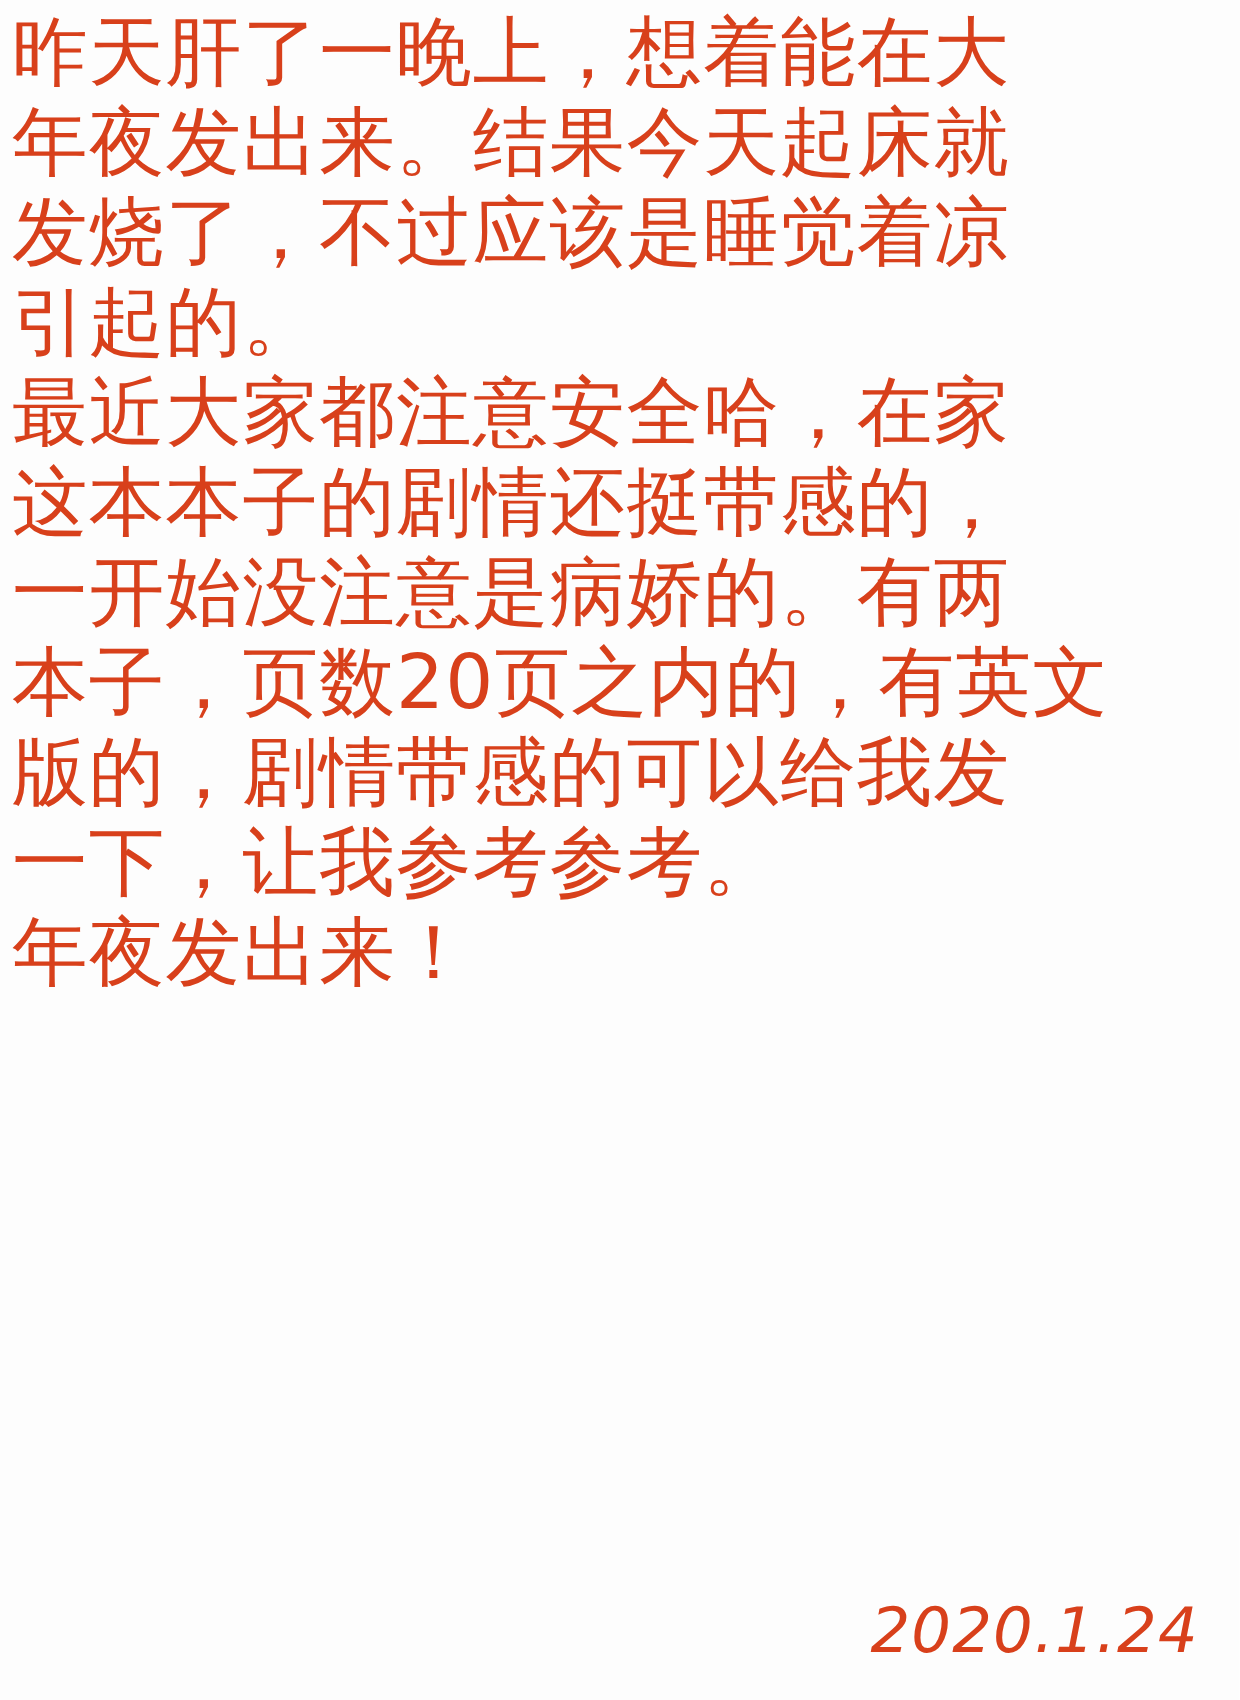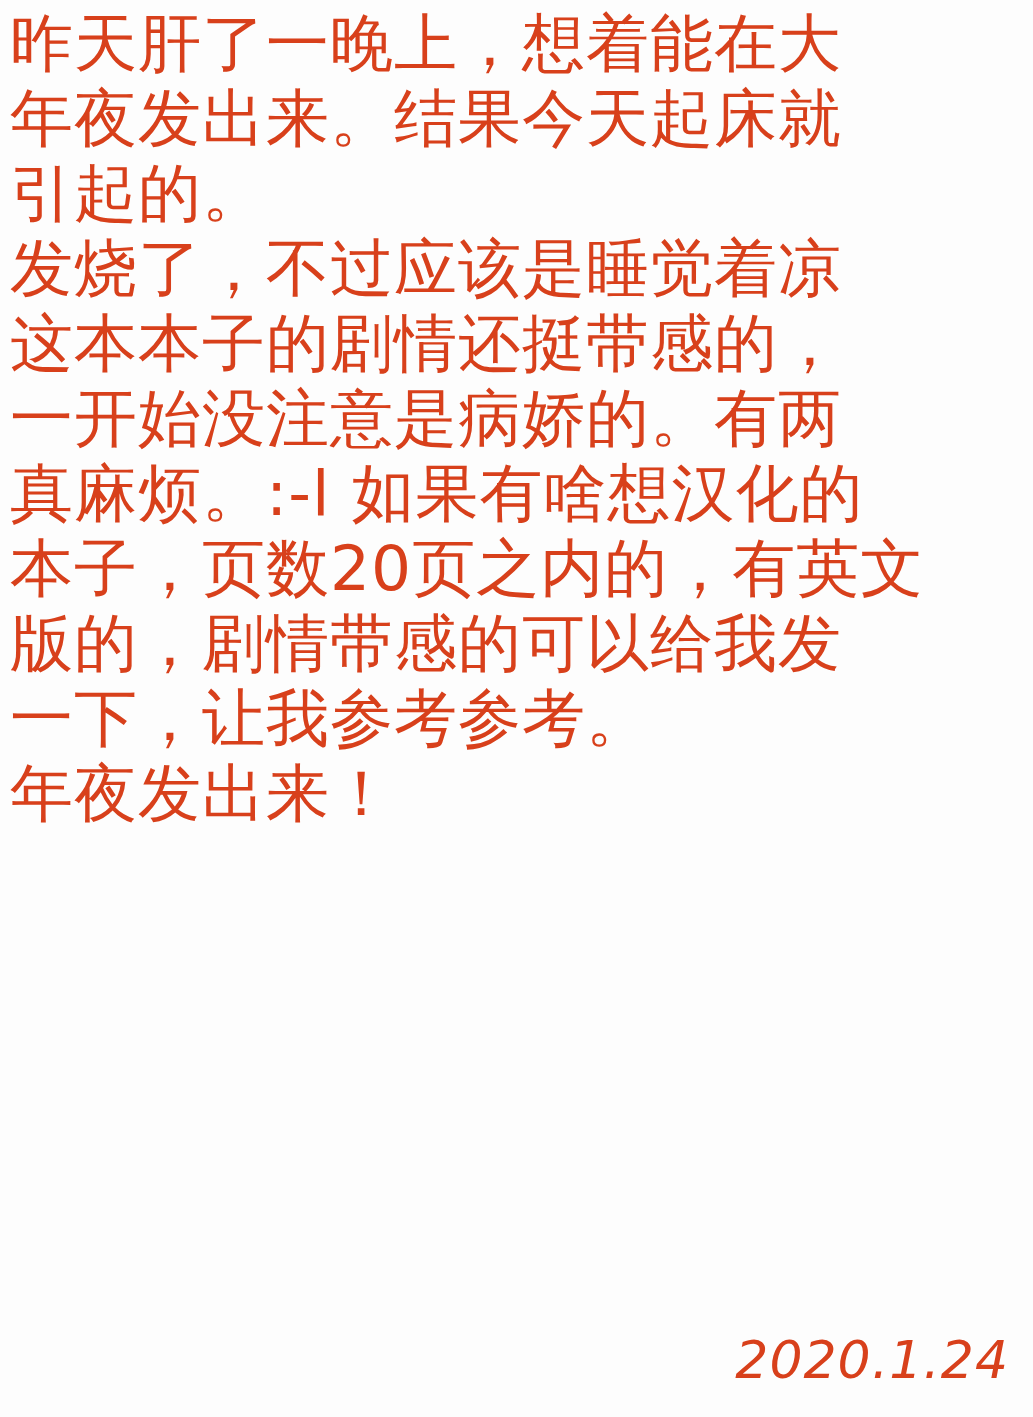--- a/index.html
+++ b/index.html
@@ -32,44 +32,44 @@
     color: #d8401b;
     font-family: "DejaVu Sans", sans-serif;
     font-size: 63px;
     line-height: 75px;
     letter-spacing: 1px;
     white-space: nowrap;
     font-weight: 500;
   }
   .signature {
     position: absolute;
-    right: 24px;
+    right: 34px;
     bottom: 28px;
     color: #d8401b;
     font-family: "DejaVu Sans", sans-serif;
     font-size: 52px;
     line-height: 58px;
     letter-spacing: 1px;
     font-style: italic;
     font-weight: 500;
   }
 </style>
 </head>
 <body>
 
 <div class="page">
 
   <div class="note-body">
     <div class="note-line">昨天肝了一晚上，想着能在大</div>
     <div class="note-line">年夜发出来。结果今天起床就</div>
+    <div class="note-line">发烧了，不过应该是睡觉着凉</div>
     <div class="note-line">引起的。</div>
-    <div class="note-line">发烧了，不过应该是睡觉着凉</div>
+    <div class="note-line">最近大家都注意安全哈，在家</div>
     <div class="note-line">这本本子的剧情还挺带感的，</div>
     <div class="note-line">一开始没注意是病娇的。有两</div>
-    <div class="note-line">真麻烦。:-l 如果有啥想汉化的</div>
     <div class="note-line">本子，页数20页之内的，有英文</div>
     <div class="note-line">版的，剧情带感的可以给我发</div>
     <div class="note-line">一下，让我参考参考。</div>
     <div class="note-line">年夜发出来！</div>
   </div>
 
   <div class="signature">2020.1.24</div>
 
 </div>
 

